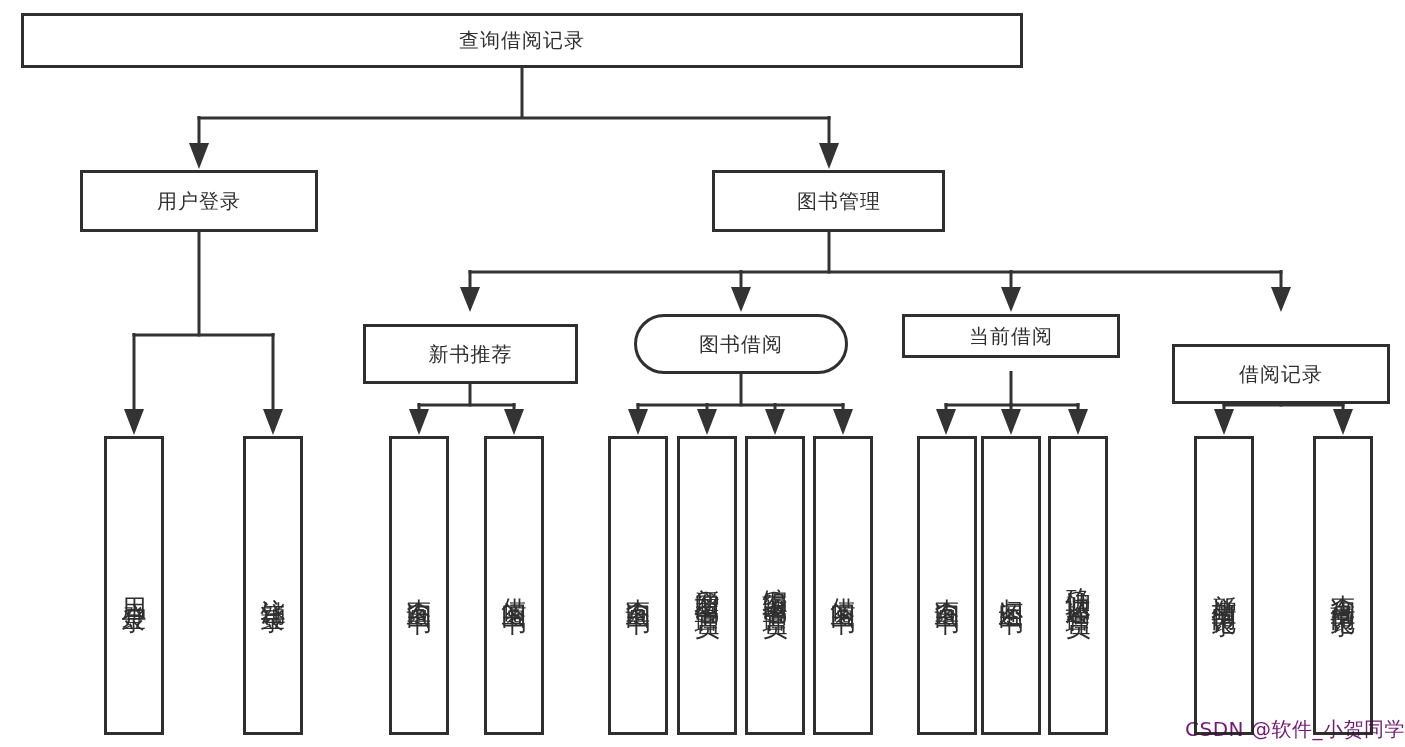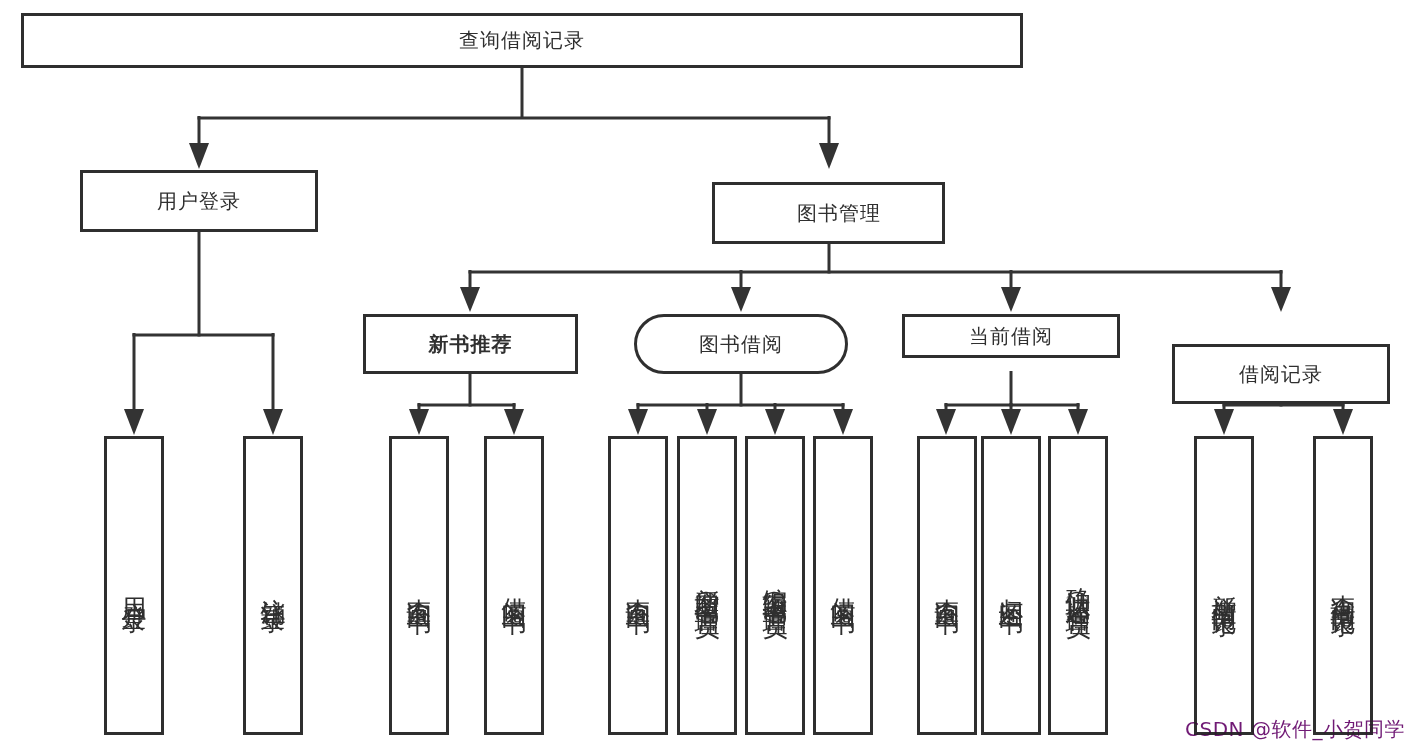--- a/index.html
+++ b/index.html
@@ -42,23 +42,23 @@
     text-orientation: mixed;
     font-size: 25px;
     letter-spacing: 4px;
     line-height: 1;
     white-space: nowrap;
   }
   
   .n-root   { left: 21px;  top: 13px;  width: 1002px; height: 55px; }
   
   .n-login  { left: 80px;  top: 170px; width: 238px; height: 62px; }
-  .n-mgmt   { left: 712px; top: 182px; width: 233px; height: 62px; padding-left: 21px; }
-  
-  .n-newbook { left: 363px;  top: 314px; width: 215px; height: 60px; font-weight: bold; }
+  .n-mgmt   { left: 712px; top: 170px; width: 233px; height: 62px; padding-left: 21px; }
+  
+  .n-newbook { left: 363px;  top: 324px; width: 215px; height: 60px; }
   .n-borrow  { left: 634px;  top: 314px; width: 214px; height: 60px; border-radius: 30px; }
   .n-current { left: 902px;  top: 314px; width: 218px; height: 44px; }
   .n-records { left: 1172px; top: 314px; width: 218px; height: 60px; margin-top: 30px; }
   
   .vnode { top: 436px; width: 60px; height: 299px; }
   .v-login1  { left: 104px; }
   .v-logout  { left: 243px; }
   .v-query1  { left: 389px; }
   .v-lend1   { left: 484px; }
   .v-query2  { left: 608px; }

